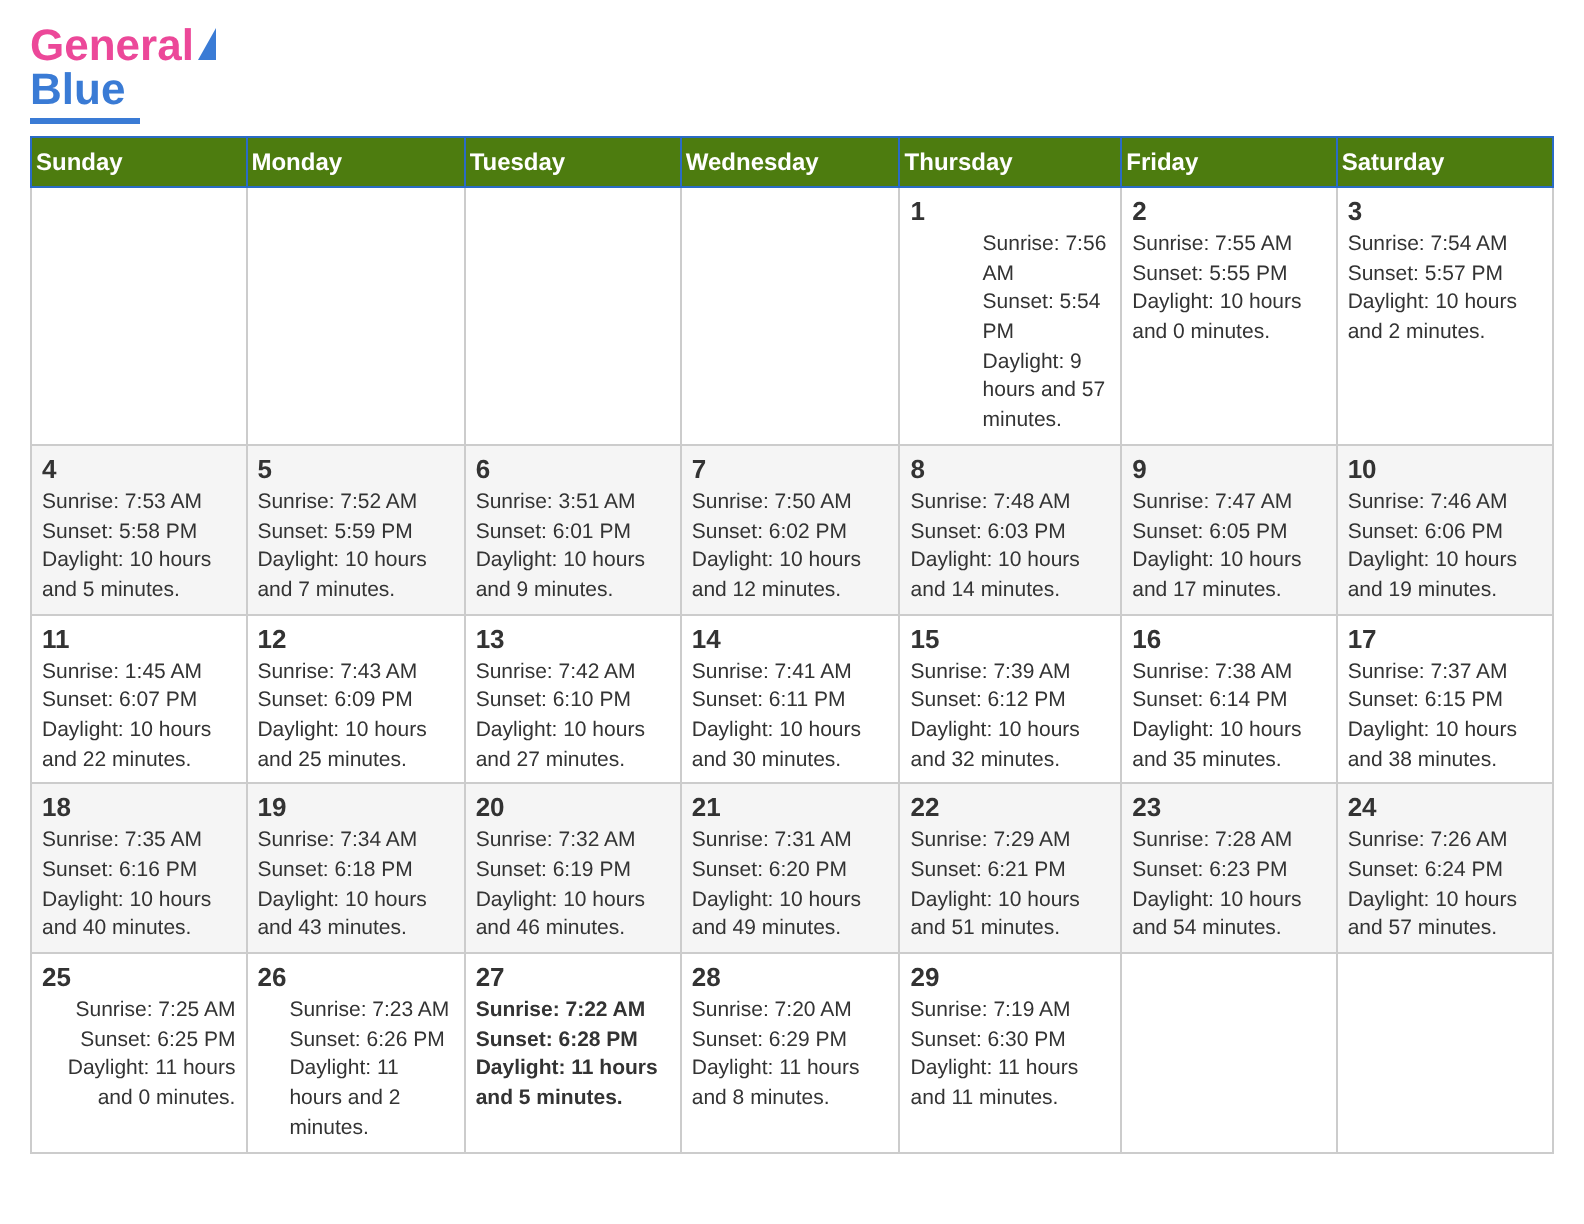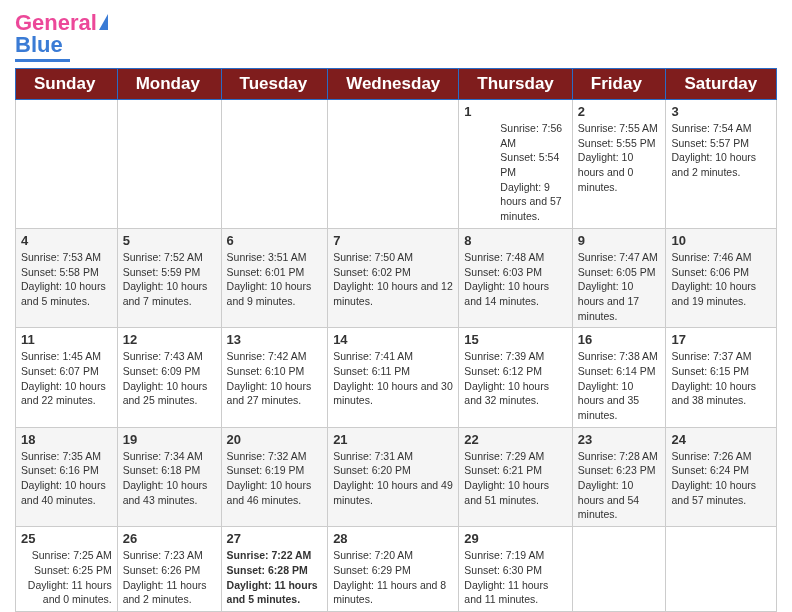--- a/index.html
+++ b/index.html
@@ -33,26 +33,26 @@
     .subtitle {
       font-size: 15px;
       color: #555;
     }
     table {
       width: 100%;
       border-collapse: collapse;
       font-size: 11px;
     }
     thead tr th {
-      background: #7f1d1d;
+      background: #4d7c0f;
       color: #fff;
       font-weight: bold;
       text-align: left;
-      padding: 5px 18px;
-      font-size: 17px;
+      padding: 5px 2px;
+      font-size: 12px;
       border: 1px solid #2a6bc5;
     }
     tbody tr td {
       border: 1px solid #ccc;
       vertical-align: top;
       padding: 4px 5px;
       width: 113px;
       min-height: 80px;
       background: #fff;
     }
@@ -269,21 +269,21 @@
       </tr>
       <tr>
         <td>
           <span class="day-num">25</span>
           <div class="day-info" style="white-space: pre-line; text-align: right;">Sunrise: 7:25 AM
 Sunset: 6:25 PM
 Daylight: 11 hours and 0 minutes.</div>
         </td>
         <td>
           <span class="day-num">26</span>
-          <div class="day-info" style="white-space: pre-line;">Sunrise: 7:23 AM
+          <div class="day-info" style="white-space: pre-line; margin-left: 16px;">Sunrise: 7:23 AM
 Sunset: 6:26 PM
 Daylight: 11 hours and 2 minutes.</div>
         </td>
         <td>
           <span class="day-num">27</span>
           <div class="day-info" style="white-space: pre-line; font-weight: bold;">Sunrise: 7:22 AM
 Sunset: 6:28 PM
 Daylight: 11 hours and 5 minutes.</div>
         </td>
         <td>

